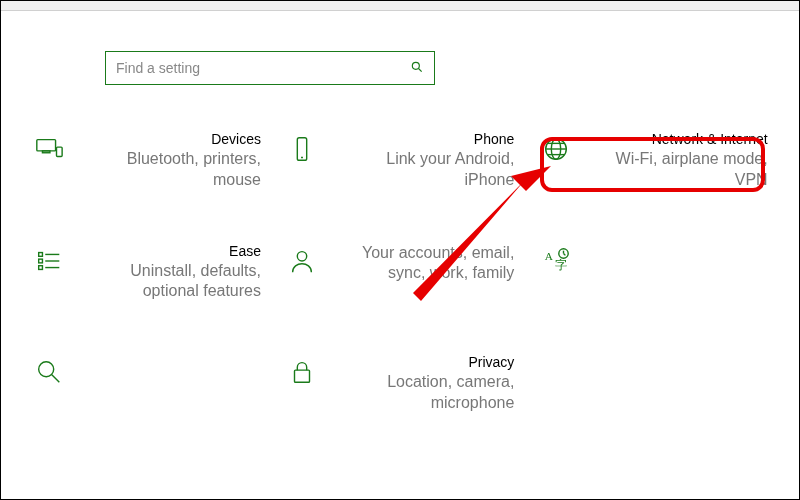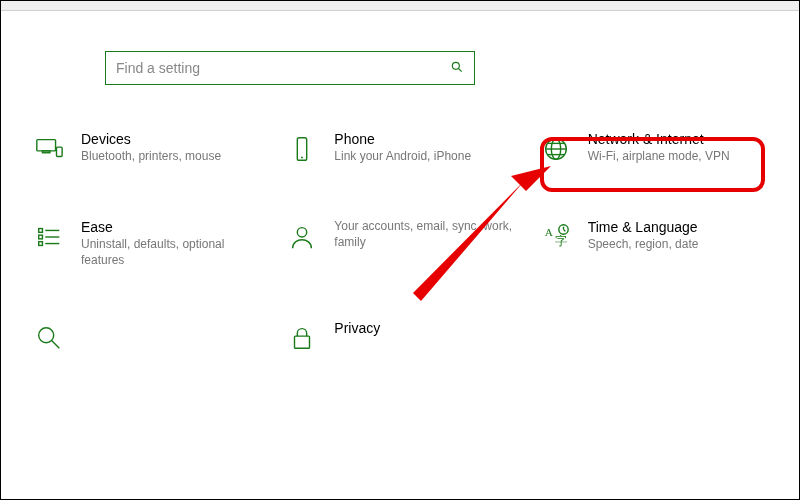--- a/index.html
+++ b/index.html
@@ -17,21 +17,21 @@
     border-bottom: 1px solid #d0d0d0;
   }
   .container {
     padding: 40px 24px 10px 24px;
   }
   .search-wrap {
     margin-left: 80px;
     margin-bottom: 40px;
   }
   .search-box {
-    width: 370px;
+    width: 330px;
     height: 34px;
     border: 1.5px solid #1a7a1a;
     display: flex;
     align-items: center;
     padding: 0 10px;
   }
   .search-box input {
     flex: 1;
     border: none;
     outline: none;
@@ -39,20 +39,21 @@
     color: #333;
     background: transparent;
   }
   .search-box input::placeholder { color: #888; }
   .search-box .sicon { color: #1a7a1a; font-size: 14px; }
   .grid {
     display: grid;
     grid-template-columns: repeat(3, 1fr);
     column-gap: 10px;
     row-gap: 40px;
+    text-align: right;
   }
   .tile {
     display: flex;
     align-items: flex-start;
     gap: 14px;
     padding: 6px 6px;
   }
   .tile .icon {
     width: 36px;
     height: 36px;
@@ -61,21 +62,21 @@
     justify-content: center;
     flex-shrink: 0;
   }
   .tile .icon svg { width: 30px; height: 30px; stroke: #1a7a1a; fill: none; stroke-width: 1.5; }
   .tile .text .title {
     font-size: 14px;
     color: #000;
     margin-bottom: 2px;
   }
   .tile .text .desc {
-    font-size: 12px;
+    font-size: 16px;
     color: #777;
     line-height: 1.3;
     max-width: 180px;
   }
   .highlight-box {
     position: absolute;
     border: 4px solid #e60000;
     border-radius: 12px;
     pointer-events: none;
   }
@@ -181,24 +182,20 @@
     <div class="tile">
       <span class="icon">
         <svg viewBox="0 0 32 32">
             <text x="4" y="15" font-size="12" fill="#1a7a1a" stroke="none" font-family="Segoe UI">A</text>
             <text x="15" y="25" font-size="13" fill="#1a7a1a" stroke="none" font-family="Segoe UI">字</text>
             <circle cx="24" cy="8" r="5"></circle>
             <line x1="24" y1="5" x2="24" y2="8"></line>
             <line x1="24" y1="8" x2="26" y2="10"></line>
           </svg>
       </span>
-      <div class="text">
-        <div class="title">Time &amp; Language</div>
-        <div class="desc">Speech, region, date</div>
-      </div>
     </div>
 
 
     <div class="tile">
       <span class="icon">
         <svg viewBox="0 0 32 32">
             <circle cx="13" cy="13" r="8"></circle>
             <line x1="19" y1="19" x2="27" y2="27"></line>
           </svg>
       </span>
@@ -206,20 +203,21 @@
 
     <div class="tile">
       <span class="icon">
         <svg viewBox="0 0 32 32">
             <rect x="8" y="14" width="16" height="13" rx="1"></rect>
             <path d="M11 14 v-3 a5 5 0 0 1 10 0 v3"></path>
           </svg>
       </span>
       <div class="text">
         <div class="title">Privacy</div>
+        <div class="desc">Location, camera, microphone</div>
       </div>
     </div>
 
   </div>
 </div>
 
 <div class="highlight-box" style="left:539px; top:136px; width:225px; height:55px;"></div>
 
 <svg class="arrow" style="left:400px; top:150px; width:180px; height:160px;" viewBox="0 0 180 160">
   <polygon points="150,15 110,25 125,40" fill="#e60000"></polygon>

